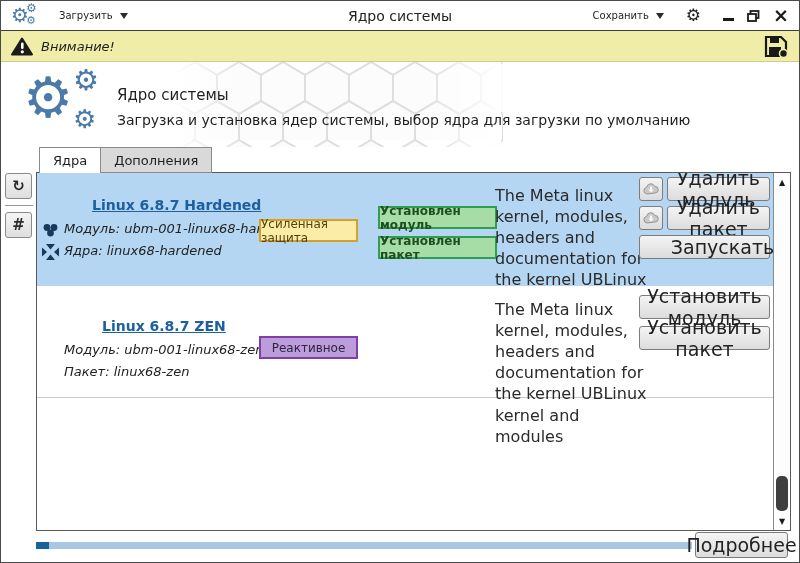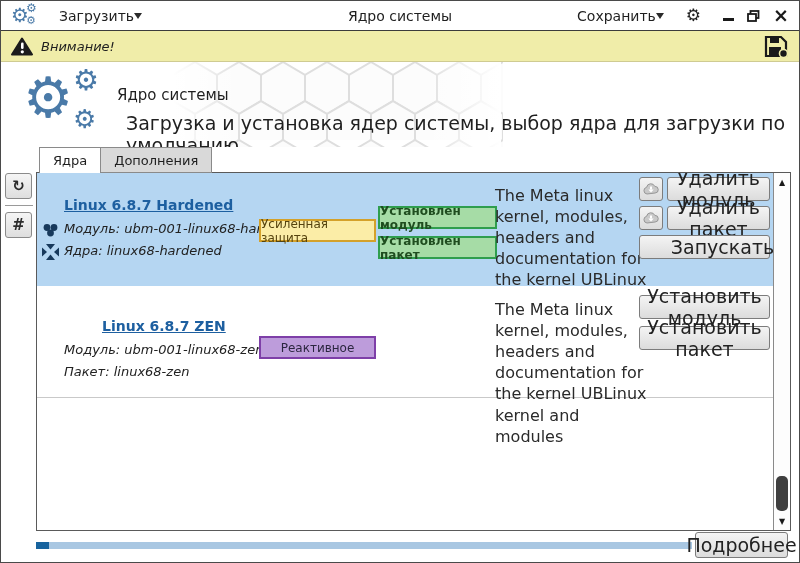--- a/index.html
+++ b/index.html
@@ -16,21 +16,21 @@
     position:absolute; top:0; left:0; right:0; height:30px;
     background:#fff; border-bottom:1px solid #3c3c3c;
     display:flex; align-items:center; padding:0 10px;
   }
   .gear-cluster { position:relative; display:inline-block; }
   .gear-cluster span { position:absolute; color:var(--accent-blue,#4a7aa8); line-height:1; }
   .app-icon { width:34px; height:26px; }
   .app-icon .g1 { font-size:20px; left:0; top:2px; }
   .app-icon .g2 { font-size:12px; left:15px; top:-1px; }
   .app-icon .g3 { font-size:11px; left:15px; top:12px; }
-  .tb-btn { display:flex; align-items:center; font-size:14px; padding:4px 6px; cursor:pointer;justify-content:flex-end; }
+  .tb-btn { display:flex; align-items:center; gap:7px; font-size:10px; padding:4px 6px; cursor:pointer;justify-content:flex-end; }
   .caret { width:0; height:0; border:4px solid transparent; border-top:6px solid #2b2b2b; margin-top:5px; }
   .tb-title { position:absolute; left:0; right:0; text-align:center; font-size:14px; pointer-events:none; }
   .tb-right { margin-left:auto; display:flex; align-items:center; gap:16px; }
   .settings-gear { font-size:17px; color:#222; cursor:pointer; line-height:1; }
   .winctl { display:flex; align-items:center; gap:13px; margin-left:6px; }
   .minbar { display:inline-block; width:11px; height:3px; background:#1a1a1a; margin-top:8px; }
   .closex { font-size:19px; font-weight:bold; line-height:1; color:#1a1a1a; }
   .winbtn { cursor:pointer; display:flex; align-items:center; }
 
   
@@ -46,21 +46,21 @@
   .hero { position:absolute; top:61px; left:0; right:0; height:85px; background:#fff; overflow:hidden; }
   .hexes { position:absolute; left:172px; top:0; }
   .hex-fade { position:absolute; top:0; height:85px; width:70px; pointer-events:none; }
   .hex-fade.l { left:172px; background:linear-gradient(to right,#fff,rgba(255,255,255,0)); }
   .hex-fade.r { left:420px; width:80px; background:linear-gradient(to left,#fff,rgba(255,255,255,0)); }
   .hero-gears { width:92px; height:70px; position:absolute; left:22px; top:8px; }
   .hero-gears .g1 { font-size:56px; left:0; top:0; }
   .hero-gears .g2 { font-size:29px; left:50px; top:-4px; }
   .hero-gears .g3 { font-size:26px; left:50px; top:36px; }
   .hero-title { position:absolute; left:116px; top:24px; font-size:15px; font-weight:normal; }
-  .hero-sub   { position:absolute; left:116px; top:50px; font-size:19px;margin-left:9px; }
+  .hero-sub   { position:absolute; left:116px; top:50px; font-size:14px; }
 
   
   .tabs { position:absolute; left:38px; top:146px; display:flex; z-index:3; }
   .tab { height:26px; padding:0 13px; font-size:13px; display:flex; align-items:center;
          border:1px solid #8a8a8a; cursor:pointer; }
   .tab.active { background:#fff; border-bottom:none; z-index:2; }
   .tab.inactive { background:#d9d9d9; margin-left:-1px; }
 
   
   .side-toolbar { position:absolute; left:4px; top:172px; width:28px; }
@@ -73,21 +73,21 @@
   .panel { position:absolute; left:35px; top:171px; width:755px; height:359px;
            background:#fff; border:1px solid #5a5a5a; }
   .list { position:absolute; left:0; top:0; bottom:0; right:17px; overflow:hidden; }
   .krow { position:relative; width:100%; }
   .krow.selected { background:var(--selection-blue,#b5d6f2); height:113px; }
   .krow.plain { background:#fff; height:112px; border-bottom:1px solid #c9c9c9; }
   .kname { position:absolute; left:27px; font-size:14px; font-weight:bold;
            color:var(--link-blue,#1d5fa0); text-decoration:underline; cursor:pointer; }
   .kline { position:absolute; left:27px; font-size:13px; font-style:italic; color:#222; }
   .kicon { position:absolute; left:5px; }
-  .tagbadge { position:absolute; left:222px; width:117px; height:23px; font-size:12px;
+  .tagbadge { position:absolute; left:222px; width:99px; height:23px; font-size:12px;
               display:flex; align-items:center; justify-content:center; cursor:default; }
   .tag-yellow { background:var(--tag-yellow-bg,#fbeda7); border:2px solid var(--tag-yellow-border,#d4a12a); color:#55430e; }
   .tag-purple { background:var(--tag-purple-bg,#bd9cdb); border:2px solid var(--tag-purple-border,#7e3fa8); color:#2c2640; }
   .statusbadges { position:absolute; left:341px; top:33px; width:119px; display:flex; flex-direction:column; gap:7px; }
   .badge-green { height:23px; font-size:12px; display:flex; align-items:center; justify-content:center;
                  background:var(--badge-green-bg,#a6dca6); border:2px solid var(--badge-green-border,#2f9e4e); color:#1f4d1f;font-weight:bold; }
   .kdesc { position:absolute; left:458px; width:155px; font-size:16px; line-height:1.32; color:#2a2a2a; }
   .kactions { position:absolute; right:3px; width:131px; display:flex; flex-direction:column; }
   .act-line { display:flex; gap:4px; }
   .btn { background:linear-gradient(#f4f4f4,#dcdcdc); border:1px solid #7c7c7c; border-radius:3px;
@@ -202,21 +202,21 @@
     <hr class="tool-divider">
     <div class="mini-btn">
       <span style="font-weight:bold;">#</span>
     </div>
   </div>
 
   <div class="panel">
     <div class="list">
 
       <div class="krow selected">
-        <a class="kname" style="top:24px;">Linux 6.8.7 Hardened</a>
+        <a class="kname" style="top:24px;margin-left:28px;">Linux 6.8.7 Hardened</a>
         <svg class="kicon" style="top:50px;" width="17" height="14">
           <circle cx="5" cy="4.5" r="3.4" fill="#17395c"></circle>
           <circle cx="12" cy="4.5" r="3.4" fill="#17395c"></circle>
           <circle cx="8.5" cy="10" r="3.4" fill="#17395c"></circle>
         </svg>
         <span class="kline" style="top:48px;">Модуль: ubm-001-linux68-hard...</span>
         <svg class="kicon" style="top:71px;" width="17" height="16">
           <polygon points="4,0 13,0 8.5,5.5" fill="#17395c"></polygon>
           <polygon points="4,16 13,16 8.5,10.5" fill="#17395c"></polygon>
           <polygon points="0,3.5 0,12.5 5,8" fill="#17395c"></polygon>

